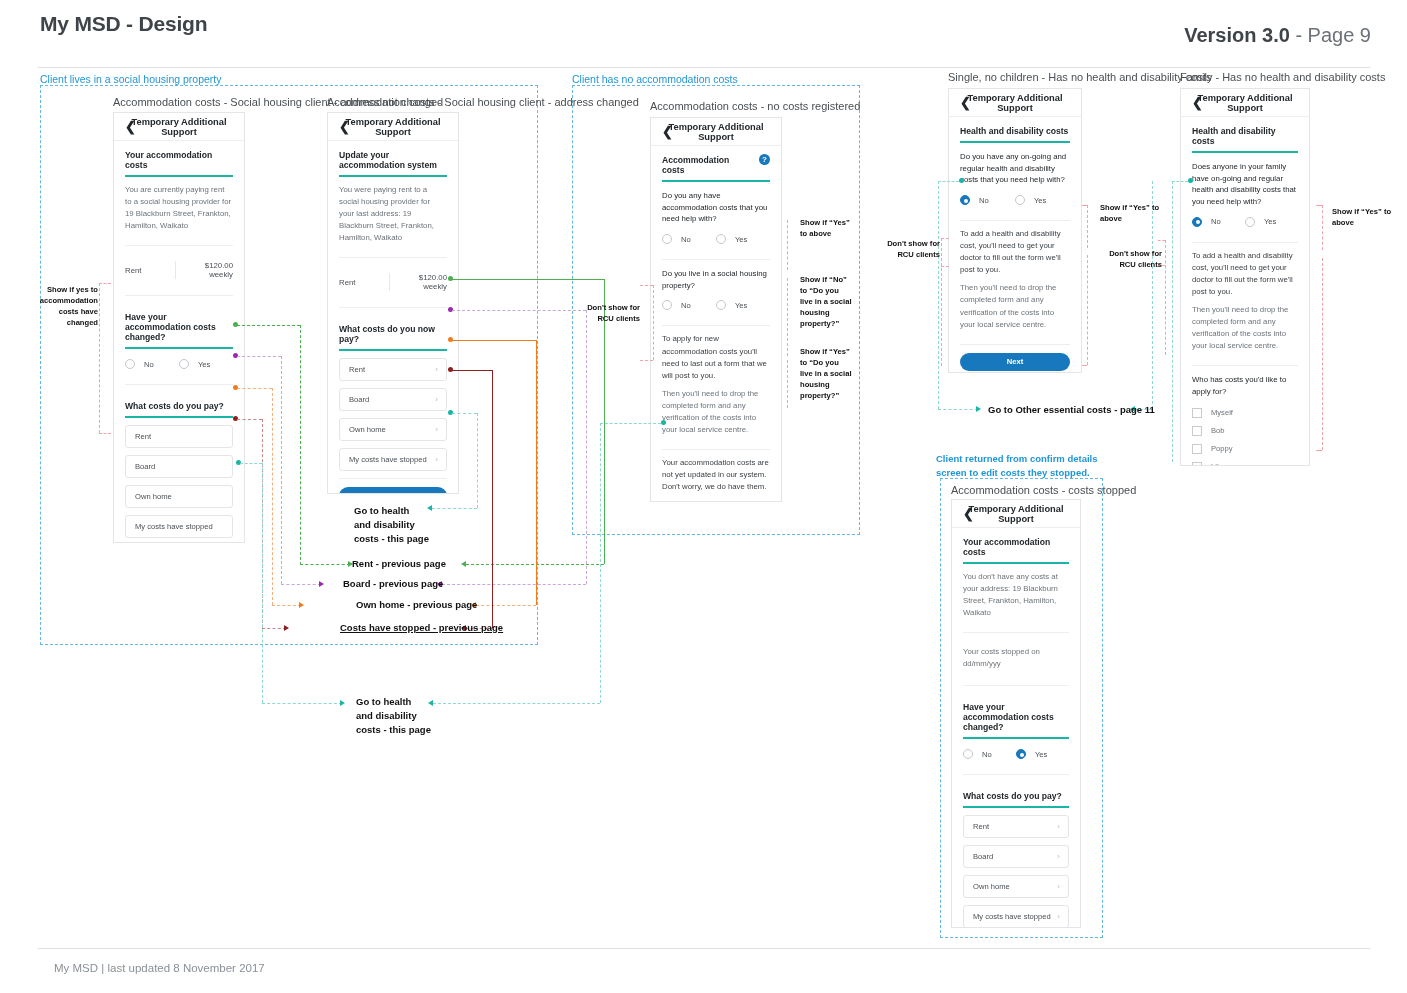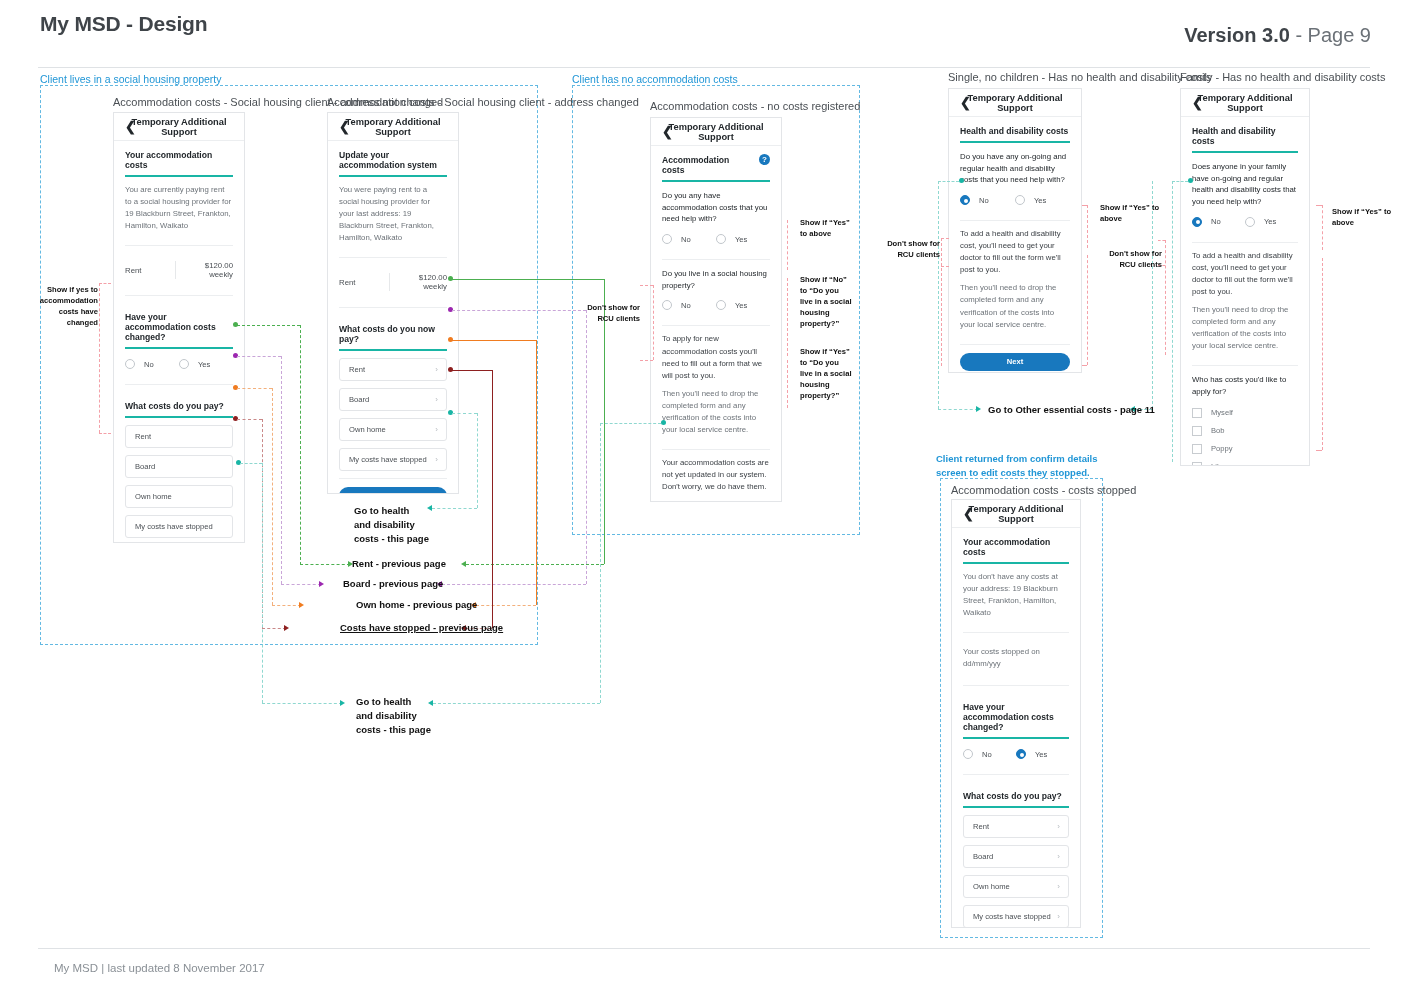--- a/index.html
+++ b/index.html
@@ -244,21 +244,21 @@
       <label class="radio-item">
         <span class="radio-ring"></span>
         <span class="radio-lbl">No</span>
       </label>
       <label class="radio-item">
         <span class="radio-ring"></span>
         <span class="radio-lbl">Yes</span>
       </label>
     </div>
     <div class="hr-soft"></div>
-    <div class="body-text dark">To apply for new accommodation costs you'll need to fill out a form that we will post to you.</div>
+    <div class="body-text dark">To apply for new accommodation costs you'll need to last out a form that we will post to you.</div>
     <div class="body-text">Then you'll need to drop the completed form and any verification of the costs into your local service centre.</div>
     <div class="hr-soft"></div>
     <div class="body-text dark">Your accommodation costs are not yet updated in our system. Don't worry, we do have them.</div>
     <div class="body-text">If you have any concerns please contact us after you've completed this reapplication.</div>
 
   </div>
 
 </div>
 
 <div class="screen-caption" style="left:948px; top:71px;">Single, no children - Has no health and disability costs</div>

